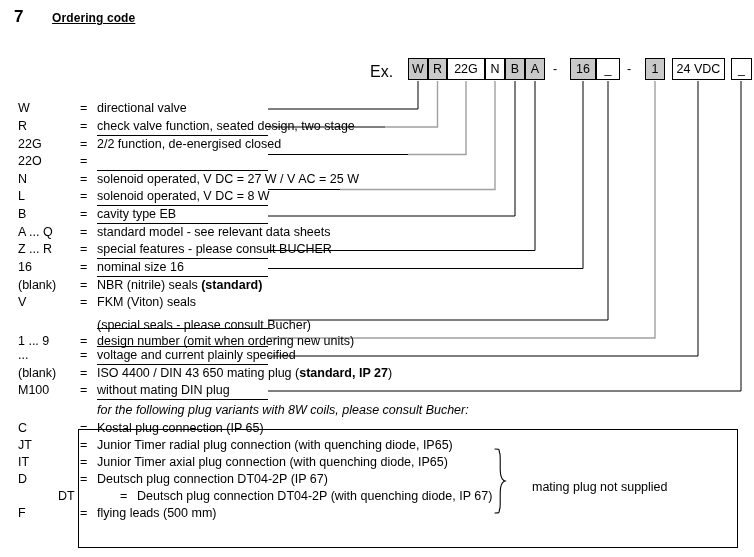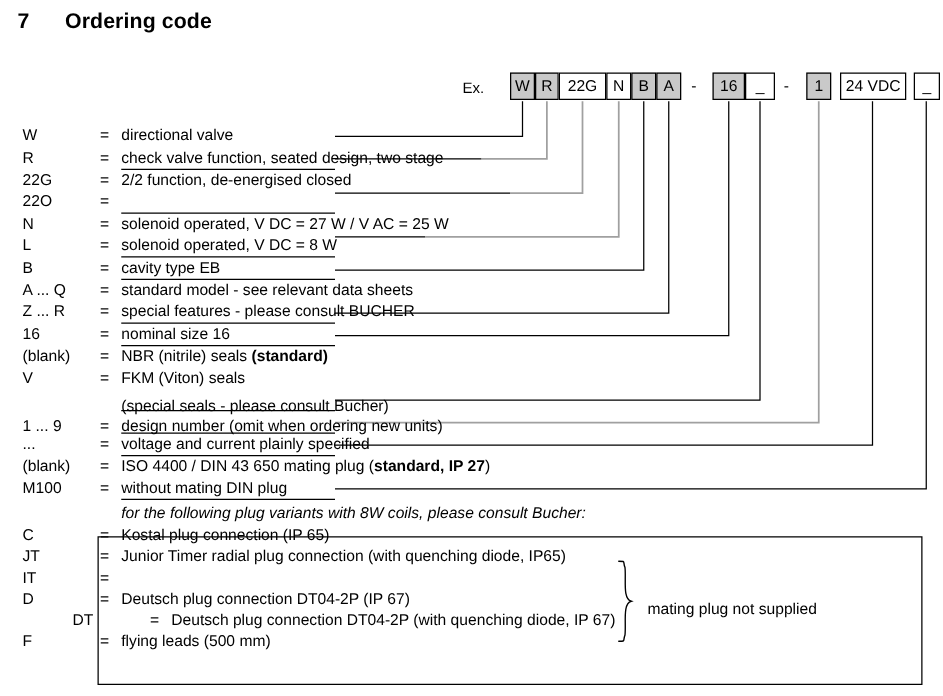--- a/index.html
+++ b/index.html
@@ -23,37 +23,38 @@
     top: 7px;
     display: flex;
     align-items: baseline;
   }
   #title-num {
     font-size: 17px;
     font-weight: bold;
     width: 38px;
   }
   #title-text {
-    font-size: 17px;
+    font-size: 12px;
     font-weight: bold;
     letter-spacing: 0.1px;
+    text-decoration: underline;
   }
 
   
   #code-row {
     position: absolute;
     top: 58px;
     left: 0;
     height: 24px;
   }
   #ex-label {
     position: absolute;
     left: 370px;
     top: 5px;
-    font-size: 12px;
+    font-size: 16px;
   }
   .code-box {
     position: absolute;
     top: 0;
     height: 22px;
     border: 1px solid #000;
     box-sizing: border-box;
     font-size: 12.5px;
     line-height: 20px;
     text-align: center;
@@ -123,21 +124,21 @@
     position: absolute;
     left: 78px;
     top: 429px;
     width: 660px;
     height: 119px;
     border: 1px solid #000;
     box-sizing: border-box;
   }
   #mating-note {
     position: absolute;
-    left: 518px;
+    left: 532px;
     top: 479px;
     font-size: 12.5px;
     line-height: 17px;
     white-space: nowrap;
     text-align: center;
   }
   #brace {
     position: absolute;
     left: 493px;
     top: 448px;
@@ -306,20 +307,21 @@
       <span class="ldesc">Kostal plug connection (IP 65)</span>
     </div>
     <div class="lrow" style="top: 337px;">
       <span class="lcode">JT</span>
       <span class="leq">=</span>
       <span class="ldesc">Junior Timer radial plug connection (with quenching diode, IP65)</span>
     </div>
     <div class="lrow" style="top: 354px; text-align: center;">
       <span class="lcode">IT</span>
       <span class="leq">=</span>
+      <span class="ldesc">Junior Timer axial plug connection (with quenching diode, IP65)</span>
     </div>
     <div class="lrow" style="top: 371px;">
       <span class="lcode">D</span>
       <span class="leq">=</span>
       <span class="ldesc">Deutsch plug connection DT04-2P (IP 67)</span>
     </div>
     <div class="lrow" style="top: 388px; margin-left: 40px;">
       <span class="lcode">DT</span>
       <span class="leq">=</span>
       <span class="ldesc">Deutsch plug connection DT04-2P (with quenching diode, IP 67)</span>

